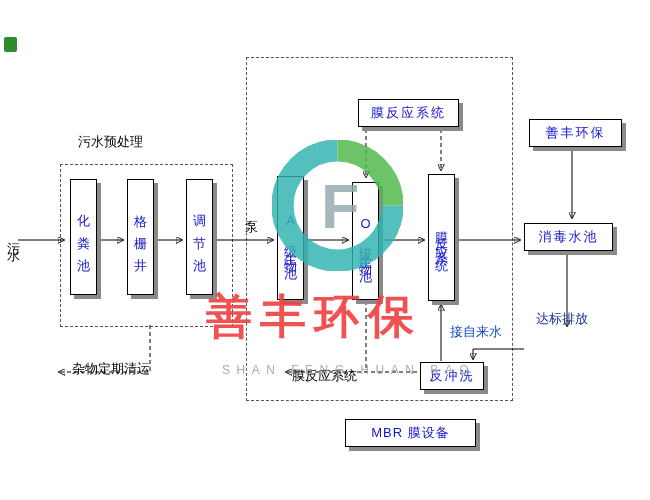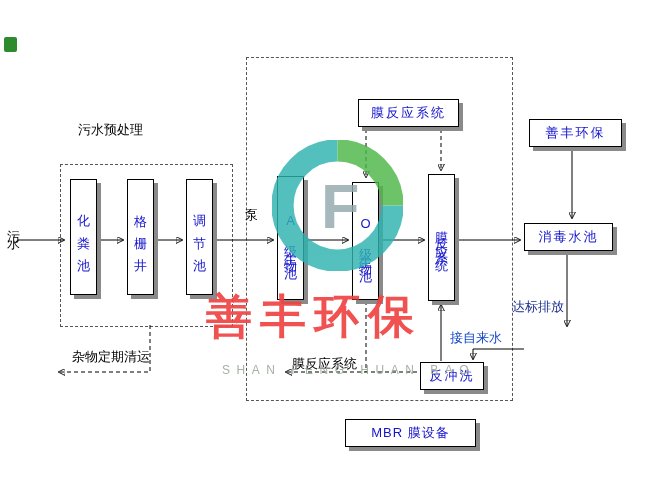--- a/index.html
+++ b/index.html
@@ -13,23 +13,23 @@
   .dashed{position:absolute;border:1px dashed #555;z-index:1;}
   .pbox{
     position:absolute;background:#fff;border:1px solid #000;
     box-shadow:4px 4px 0 #8a8a8a;
     display:flex;align-items:center;justify-content:center;
     color:#1414cc;font-size:13px;z-index:3;box-sizing:border-box;
   }
   .vtext{writing-mode:vertical-rl;text-orientation:upright;line-height:1;}
   .v3{letter-spacing:22px;}
   .v5{letter-spacing:7px;}
-  .lbl{position:absolute;font-size:13px;color:#000;z-index:3;white-space:nowrap;}
+  .lbl{position:absolute;font-size:13px;color:#000;z-index:3;white-space:nowrap;margin-top:12px;}
   .lbl.blue{color:#1448c8;}
-  .lbl.navy{color:#1a2f8f;}
+  .lbl.navy{color:#1a2f8f;padding-left:24px;}
   .lbl.vert{writing-mode:vertical-rl;text-orientation:upright;letter-spacing:6px;}
   .corner-icon{
     position:absolute;left:4px;top:37px;width:13px;height:15px;
     background:#2d8a2d;border-radius:2px;z-index:3;
   }
   .wm{position:absolute;inset:0;z-index:4;pointer-events:none;}
   .wm-logo{position:absolute;left:272px;top:140px;width:131px;height:131px;}
   .wm-cn{
     position:absolute;left:206px;top:286px;font-size:46px;font-weight:bold;
     letter-spacing:8px;color:#ef4444;opacity:.92;white-space:nowrap;
@@ -109,21 +109,21 @@
   </div>
   <div class="pbox" style="left:524px;top:223px;width:89px;height:28px;letter-spacing:2px">
     <span>消毒水池</span>
   </div>
 
   <span class="lbl vert" style="left:4px;top:220px">污水</span>
   <span class="lbl" style="left:78px;top:121px">污水预处理</span>
   <span class="lbl" style="left:245px;top:206px">泵</span>
   <span class="lbl" style="left:72px;top:348px">杂物定期清运</span>
   <span class="lbl" style="left:292px;top:355px">膜反应系统</span>
-  <span class="lbl blue" style="left:450px;top:329px">接自来水</span>
+  <span class="lbl blue" style="left:450px;top:311px">接自来水</span>
   <span class="lbl navy" style="left:512px;top:298px">达标排放</span>
 
   <div class="wm">
     <svg class="wm-logo" viewBox="0 0 100 100">
       <g opacity="0.82">
         <path d="M50,8 A42,42 0 1,0 92,50" fill="none" stroke="#2fb3b0" stroke-width="17"></path>
         <path d="M50,8 A42,42 0 0,1 92,50" fill="none" stroke="#4cb748" stroke-width="17"></path>
         <text x="52" y="67" font-size="48" font-weight="bold" fill="#93a9ad" text-anchor="middle" font-family="Liberation Sans, sans-serif">F</text>
       </g>
     </svg>

